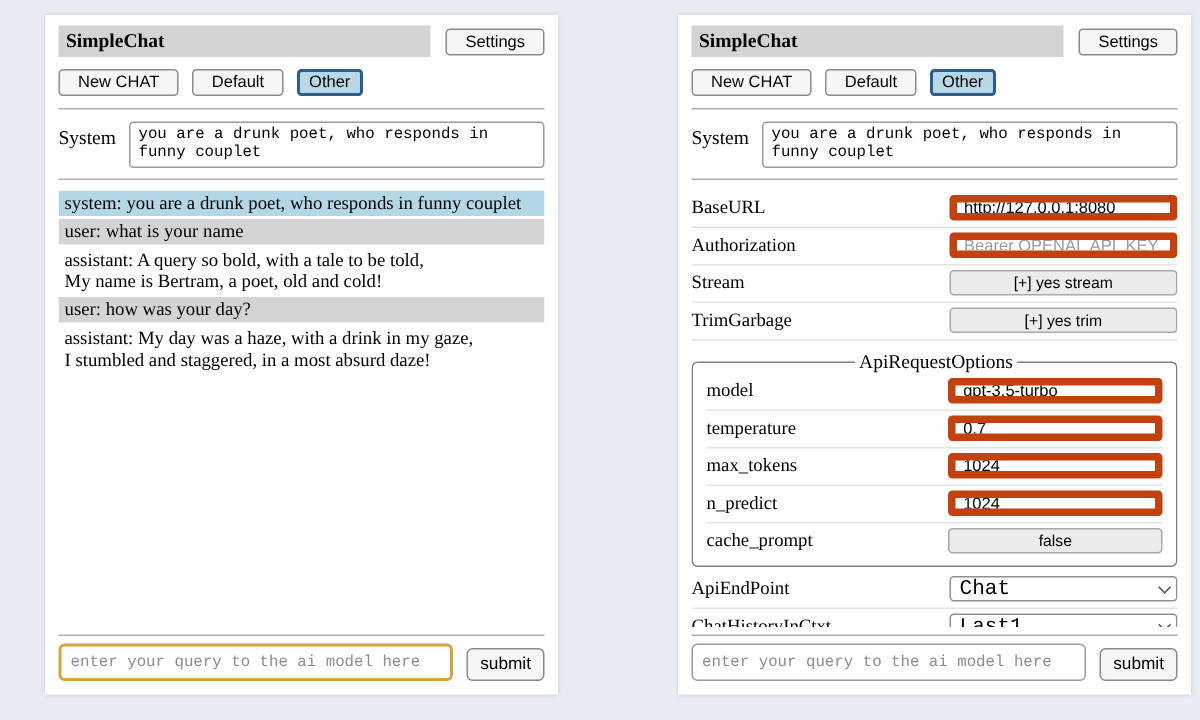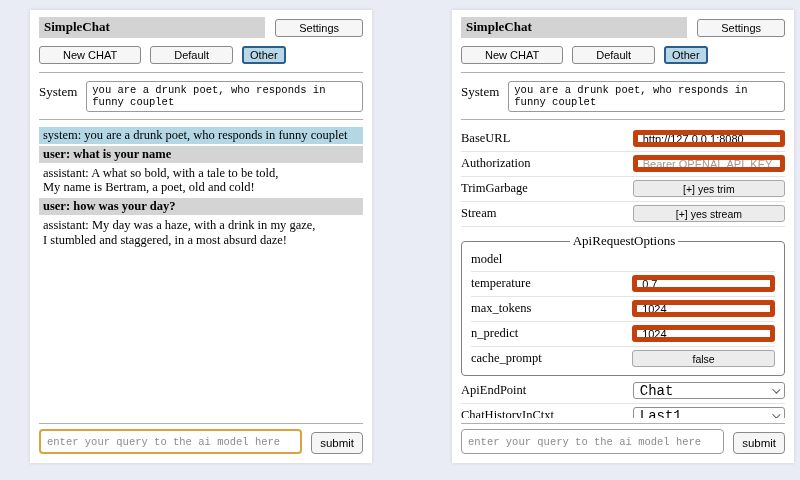--- a/index.html
+++ b/index.html
@@ -31,21 +31,21 @@
     font-size: 13px;
     padding: 2px 5px 3px 5px;
     color: #000;
   }
   button {
     font-family: "Liberation Sans", sans-serif;
     font-size: 11px;
     background: #f6f6f6;
     border: 1px solid #8a8a8a;
     border-radius: 3px;
-    padding: 2px 23px;
+    padding: 2px 12px;
     color: #000;
     cursor: pointer;
   }
   .settings-btn { margin-left: 10px; }
   .sessions-row { display: flex; gap: 9px; margin: 8px 0 3px 0; }
   .session-btn.selected {
     background: var(--sel-bg, #b9d8e7);
     border: 2px solid var(--sel-border, #2b5d8d);
     padding: 1px 6px;
   }
@@ -70,21 +70,21 @@
   .panel-body { flex: 1; overflow: hidden; margin-top: 2px; }
   .msg {
     font-size: 12.5px;
     line-height: 1.18;
     padding: 1px 4px;
     margin-bottom: 2px;
     white-space: pre-line;
     color: #000;
   }
   .msg.role-system { background: var(--msg-system-bg, #b3d7e5); }
-  .msg.role-user { background: var(--msg-user-bg, #d4d4d4); font-weight: bold; }
+  .msg.role-user { background: var(--msg-user-bg, #d4d4d4); }
   .msg.role-assistant { background: transparent; }
   
   .srow {
     display: flex;
     align-items: center;
     padding: 3px 0 4px 0;
     border-bottom: 1px solid #e4e4e4;
   }
   .srow-label { flex: 1; font-size: 12.5px; color: #000; }
   .ctl { width: 47%; display: flex; }
@@ -171,21 +171,21 @@
   </div>
   <hr>
   <div class="system-row">
     <span class="system-label">System</span>
     <textarea class="system-input" spellcheck="false" style="">you are a drunk poet, who responds in funny couplet</textarea>
   </div>
   <hr>
   <div class="panel-body messages">
       <div class="msg role-system">system: you are a drunk poet, who responds in funny couplet</div>
       <div class="msg role-user">user: what is your name</div>
-      <div class="msg role-assistant">assistant: A what so bold, with a tale to be told,
+      <div class="msg role-assistant">assistant: A query so bold, with a tale to be told,
 My name is Bertram, a poet, old and cold!</div>
       <div class="msg role-user">user: how was your day?</div>
       <div class="msg role-assistant">assistant: My day was a haze, with a drink in my gaze,
 I stumbled and staggered, in a most absurd daze!</div>
     </div>
   <div class="footer">
     <hr>
     <div class="footer-row">
       <input class="query-input focused" placeholder="enter your query to the ai model here" style="">
       <button class="submit-btn">submit</button>
@@ -219,37 +219,40 @@
             <input class="sinput" value="http://127.0.0.1:8080" style="">
           </span>
         </div>
         <div class="srow">
           <span class="srow-label">Authorization</span>
           <span class="ctl">
             <input class="sinput" placeholder="Bearer OPENAI_API_KEY" style="">
           </span>
         </div>
         <div class="srow">
+          <span class="srow-label">Stream</span>
+          <span class="ctl">
+            <button class="sbtn">[+] yes stream</button>
+          </span>
+        </div>
+        <div class="srow">
           <span class="srow-label">TrimGarbage</span>
           <span class="ctl">
             <button class="sbtn">[+] yes trim</button>
-          </span>
-        </div>
-        <div class="srow">
-          <span class="srow-label">Stream</span>
-          <span class="ctl">
-            <button class="sbtn">[+] yes stream</button>
           </span>
         </div>
       </div>
     <fieldset class="api-options">
       <legend>ApiRequestOptions</legend>
       <div id="rows-fieldset">
           <div class="srow">
             <span class="srow-label">model</span>
+            <span class="ctl">
+              <input class="sinput" value="gpt-3.5-turbo" style="">
+            </span>
           </div>
           <div class="srow">
             <span class="srow-label">temperature</span>
             <span class="ctl">
               <input class="sinput" value="0.7" style="">
             </span>
           </div>
           <div class="srow">
             <span class="srow-label">max_tokens</span>
             <span class="ctl">

